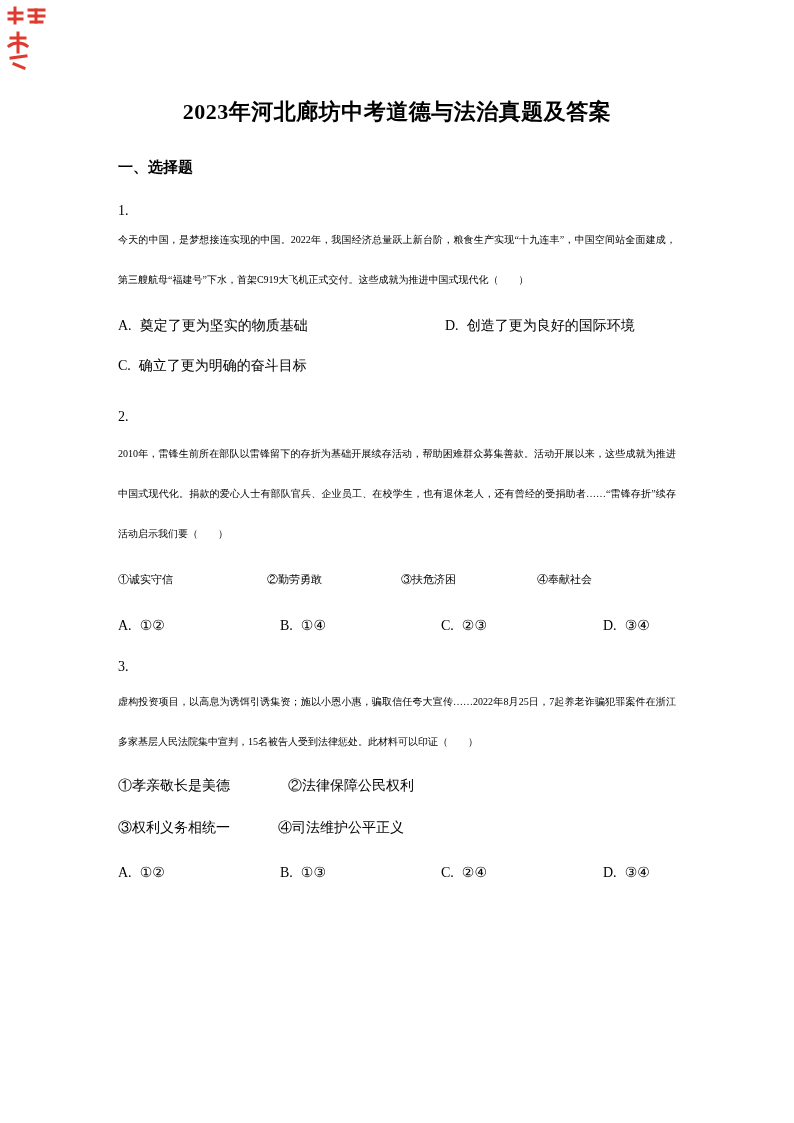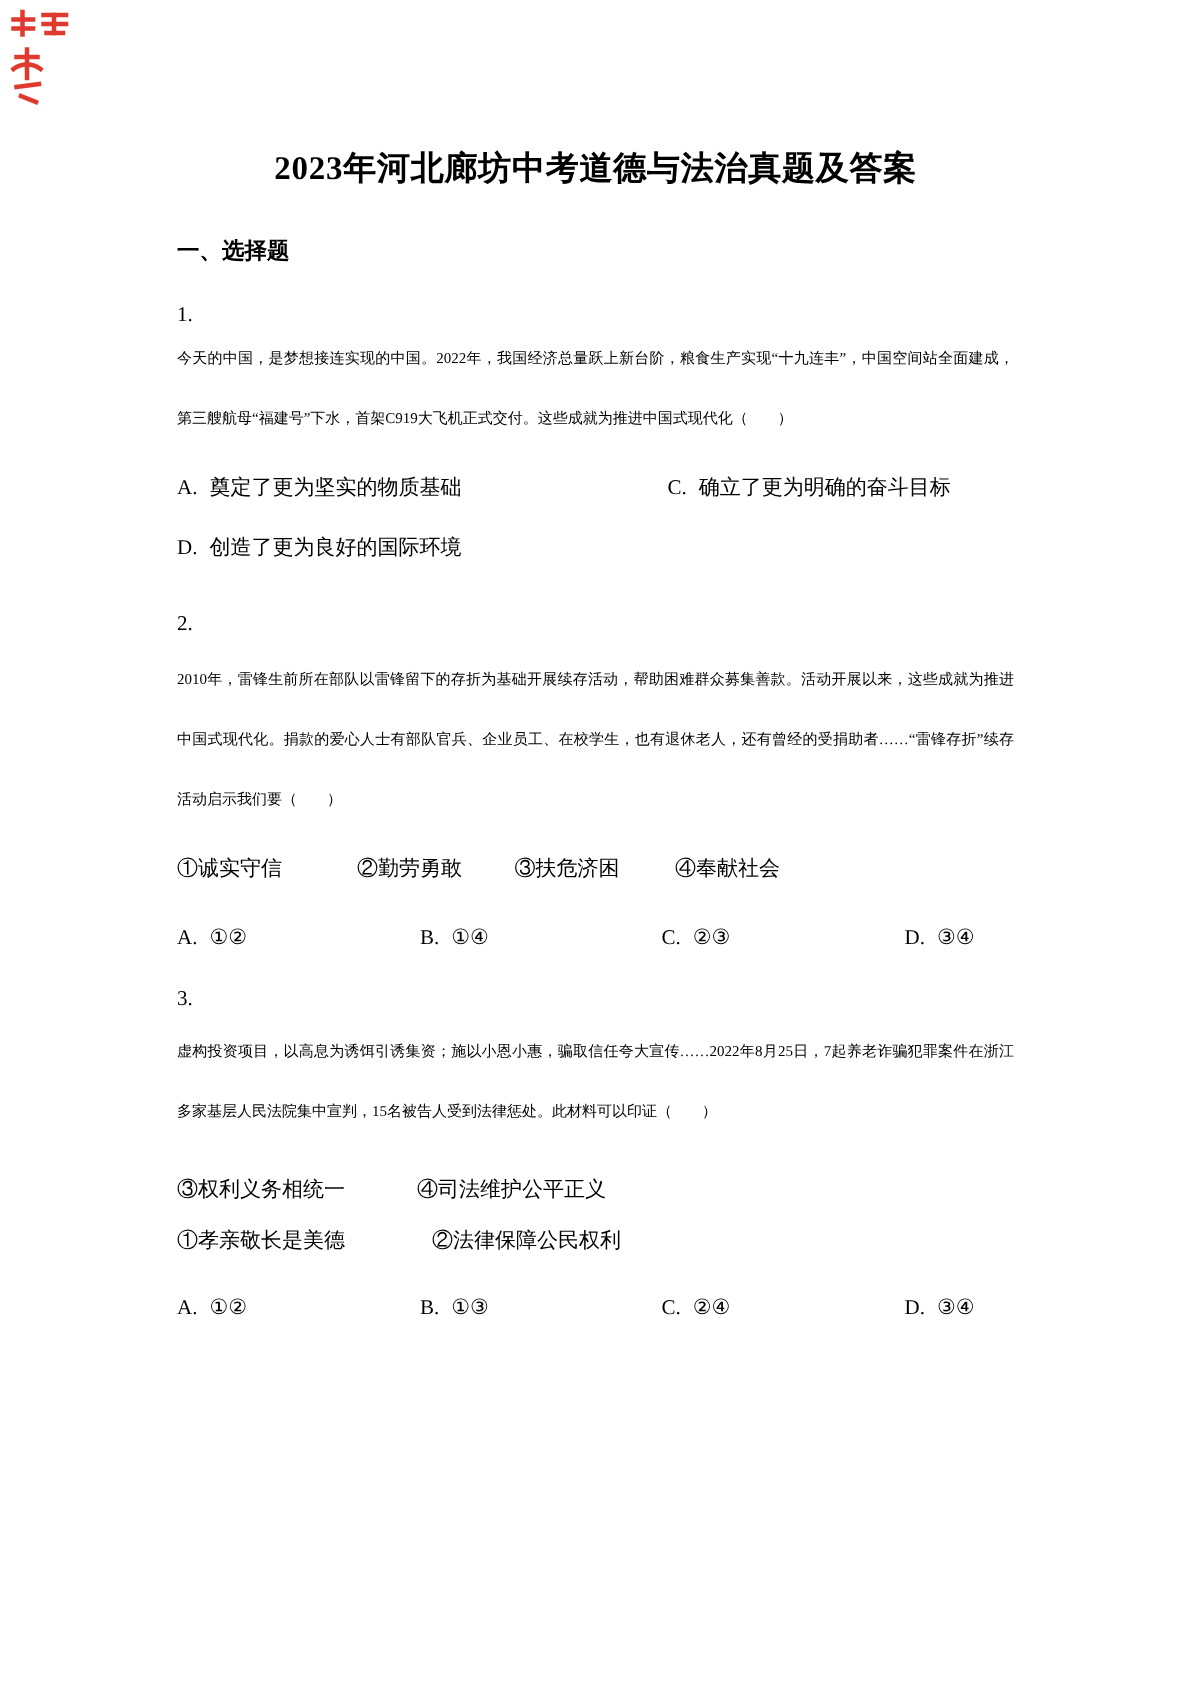--- a/index.html
+++ b/index.html
@@ -14,21 +14,21 @@
     overflow:hidden;
     font-family:"Liberation Serif","DejaVu Serif",serif;
   }
   .watermark { position:absolute; left:6px; top:6px; width:42px; height:64px; }
   .title { margin-top:97px; font-size:22px; font-weight:700; text-align:center; letter-spacing:0.5px; }
   .section { margin-top:31px; font-size:15px; font-weight:700; }
   .qnum { margin-top:24px; font-size:14px; line-height:19px; }
   .stem { font-size:10px; line-height:40px; text-align:justify; text-justify:inter-character; }
   .optgrid2 { margin-top:6px; display:grid; grid-template-columns:327px 1fr; font-size:14px; line-height:40px; }
   .opts4 { display:grid; grid-template-columns:162px 161px 162px 1fr; font-size:14px; line-height:21px; }
-  .items4 { display:grid; grid-template-columns:120px 105px 107px 1fr; font-size:14px; line-height:21px; }
+  .items4 { display:grid; grid-template-columns:120px 105px 107px 1fr; font-size:11px; line-height:21px;gap:29px; }
   .itemrow { display:grid; font-size:14px; line-height:21px; }
   .row170 { grid-template-columns:170px 1fr; }
   .row160 { grid-template-columns:160px 1fr; }
   .optlabel { padding-right:8px; }
   .mt-q2num { margin-top:21px; }
   .mt-q2stem { margin-top:8px; }
   .mt-items { margin-top:15px; }
   .mt-opts2 { margin-top:25px; }
   .mt-q3num { margin-top:21px; }
   .mt-q3stem { margin-top:6px; }
@@ -61,48 +61,48 @@
   </div>
 
   <h1 class="title">2023年河北廊坊中考道德与法治真题及答案</h1>
 
   <h2 class="section">一、选择题</h2>
 
   <div class="qnum">1.</div>
   <p class="stem">今天的中国，是梦想接连实现的中国。2022年，我国经济总量跃上新台阶，粮食生产实现“十九连丰”，中国空间站全面建成，第三艘航母“福建号”下水，首架C919大飞机正式交付。这些成就为推进中国式现代化（　　）</p>
   <div class="optgrid2">
     <div><span class="optlabel">A.</span><span>奠定了更为坚实的物质基础</span></div>
+    <div><span class="optlabel">D.</span><span>创造了更为良好的国际环境</span></div>
     <div><span class="optlabel">C.</span><span>确立了更为明确的奋斗目标</span></div>
-    <div><span class="optlabel">D.</span><span>创造了更为良好的国际环境</span></div>
   </div>
 
   <div class="qnum mt-q2num">2.</div>
   <p class="stem mt-q2stem">2010年，雷锋生前所在部队以雷锋留下的存折为基础开展续存活动，帮助困难群众募集善款。活动开展以来，这些成就为推进中国式现代化。捐款的爱心人士有部队官兵、企业员工、在校学生，也有退休老人，还有曾经的受捐助者……“雷锋存折”续存活动启示我们要（　　）</p>
   <div class="items4 mt-items">
     <span>①诚实守信</span>
     <span>②勤劳勇敢</span>
     <span>③扶危济困</span>
     <span>④奉献社会</span>
   </div>
   <div class="opts4 mt-opts2">
     <div><span class="optlabel">A.</span><span>①②</span></div>
     <div><span class="optlabel">B.</span><span>①④</span></div>
     <div><span class="optlabel">C.</span><span>②③</span></div>
     <div><span class="optlabel">D.</span><span>③④</span></div>
   </div>
 
   <div class="qnum mt-q3num">3.</div>
   <p class="stem mt-q3stem">虚构投资项目，以高息为诱饵引诱集资；施以小恩小惠，骗取信任夸大宣传……2022年8月25日，7起养老诈骗犯罪案件在浙江多家基层人民法院集中宣判，15名被告人受到法律惩处。此材料可以印证（　　）</p>
+  <div class="itemrow row170 mt-itemr1">
+    <span>①孝亲敬长是美德</span>
+    <span>②法律保障公民权利</span>
+  </div>
   <div class="itemrow row160 mt-itemr2">
     <span>③权利义务相统一</span>
     <span>④司法维护公平正义</span>
-  </div>
-  <div class="itemrow row170 mt-itemr1">
-    <span>①孝亲敬长是美德</span>
-    <span>②法律保障公民权利</span>
   </div>
   <div class="opts4 mt-opts3">
     <div><span class="optlabel">A.</span><span>①②</span></div>
     <div><span class="optlabel">B.</span><span>①③</span></div>
     <div><span class="optlabel">C.</span><span>②④</span></div>
     <div><span class="optlabel">D.</span><span>③④</span></div>
   </div>
 
 </div>
 

